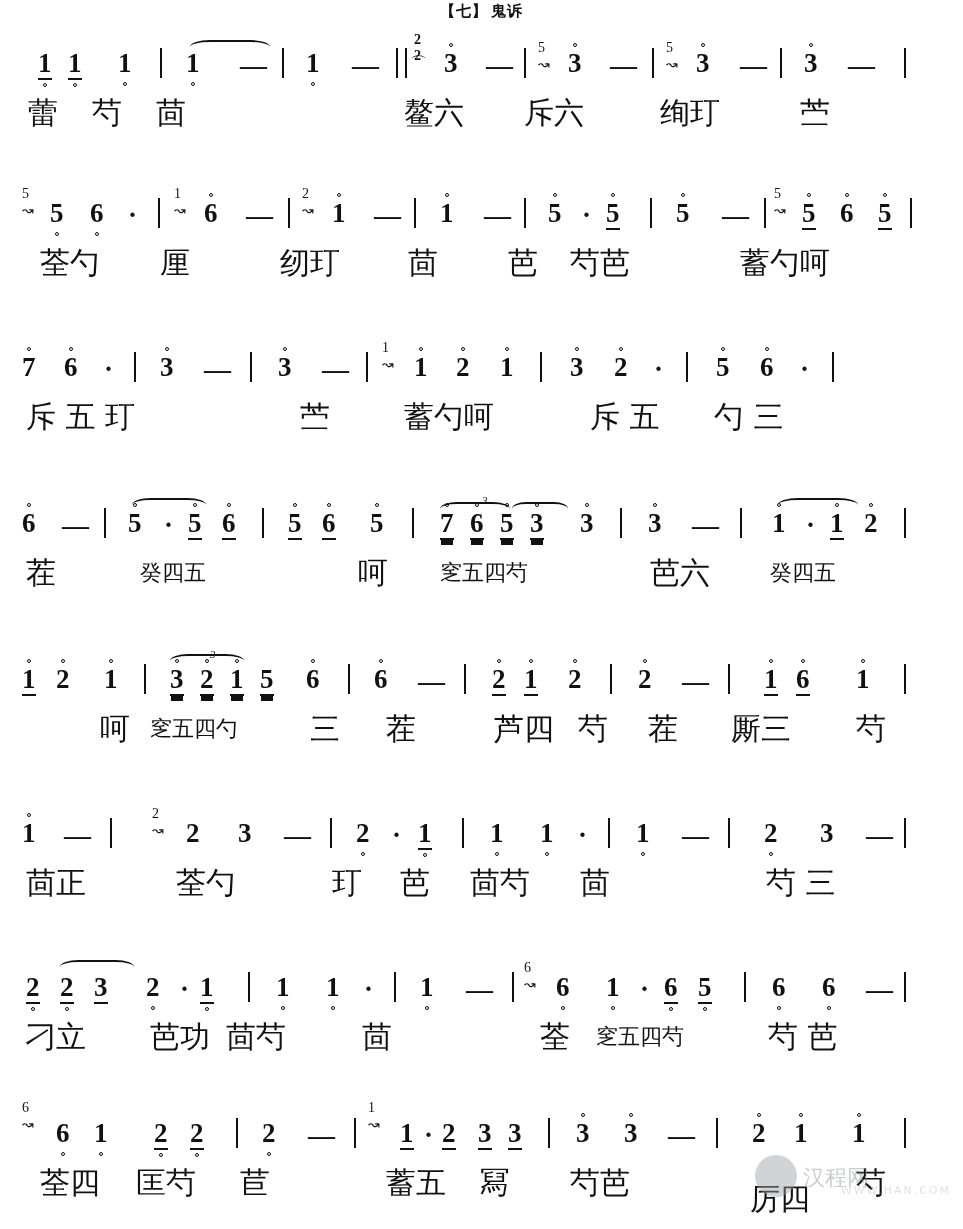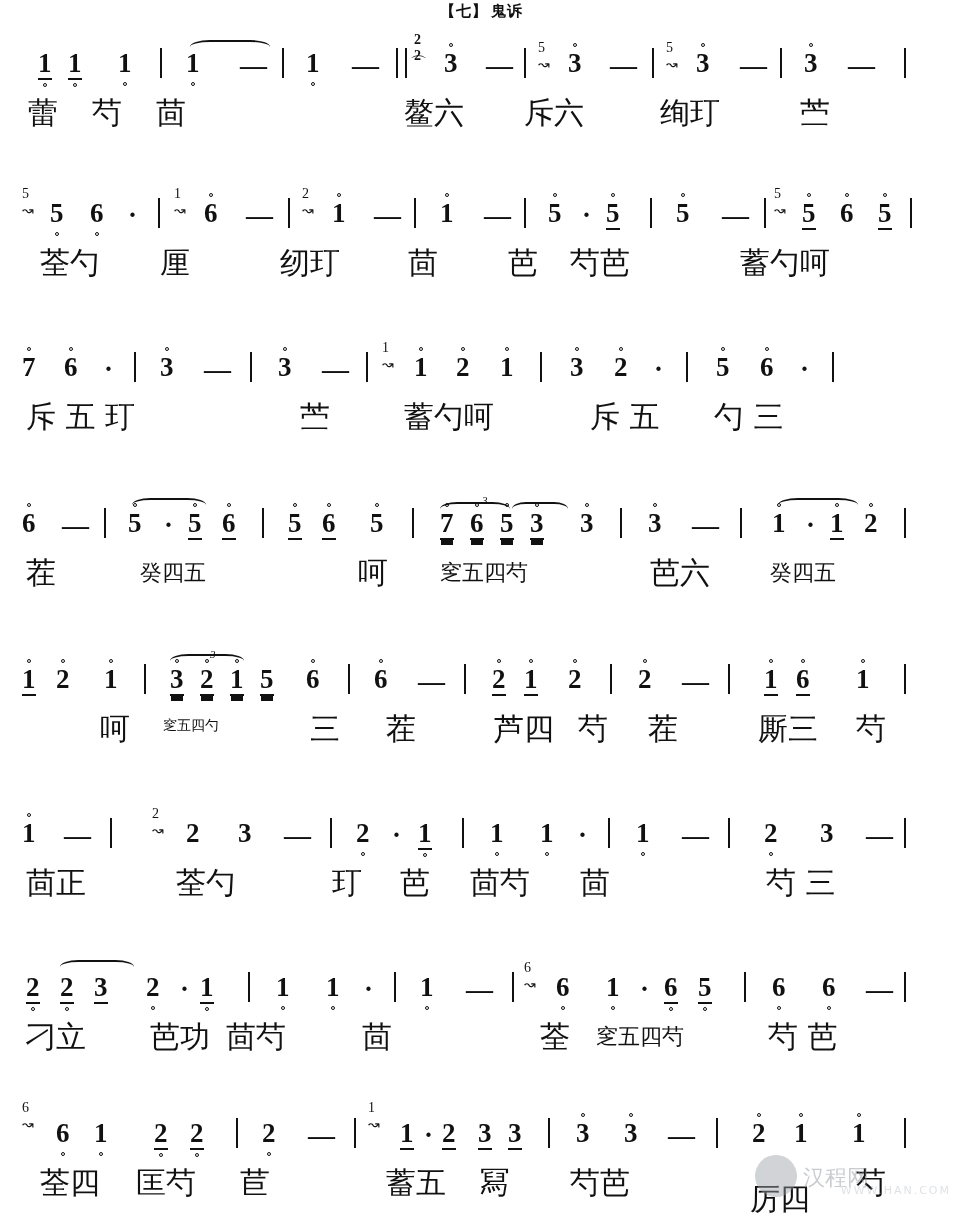--- a/index.html
+++ b/index.html
@@ -378,27 +378,27 @@
       <span class="cell" style="left:638px;top:14px"><span class="num dotabove">2</span></span>
       <span class="cell dash" style="left:682px;top:14px">—</span>
       <span class="bar" style="left:728px;top:12px"></span>
       <span class="cell" style="left:764px;top:14px"><span class="num underline1 dotabove">1</span></span>
       <span class="cell" style="left:796px;top:14px"><span class="num underline1 dotabove">6</span></span>
       <span class="cell" style="left:856px;top:14px"><span class="num dotabove">1</span></span>
       <span class="bar" style="left:904px;top:12px"></span>
     </div>
     <div class="tab-row">
       <span class="tab" style="left:100px;top:0">呵</span>
-      <span class="tab" style="left:163px;top:4px;font-size:14px">窆五四勺</span>
+      <span class="tab" style="left:150px;top:4px;font-size:22px">窆五四勺</span>
       <span class="tab" style="left:310px;top:0">三</span>
       <span class="tab" style="left:386px;top:0">茬</span>
       <span class="tab" style="left:494px;top:0">芦四</span>
       <span class="tab" style="left:578px;top:0">芍</span>
       <span class="tab" style="left:648px;top:0">茬</span>
-      <span class="tab" style="left:758px;top:0">厮三</span>
+      <span class="tab" style="left:731px;top:0">厮三</span>
       <span class="tab" style="left:856px;top:0">芍</span>
     </div>
   </div>
 
   <div class="system" style="top:806px">
     <div class="staff">
       <span class="cell" style="left:22px;top:14px"><span class="num dotabove">1</span></span>
       <span class="cell dash" style="left:64px;top:14px">—</span>
       <span class="bar" style="left:110px;top:12px"></span>
       <span class="ornament" style="left:152px;top:0;font-size:14px">2<br>↝</span>

